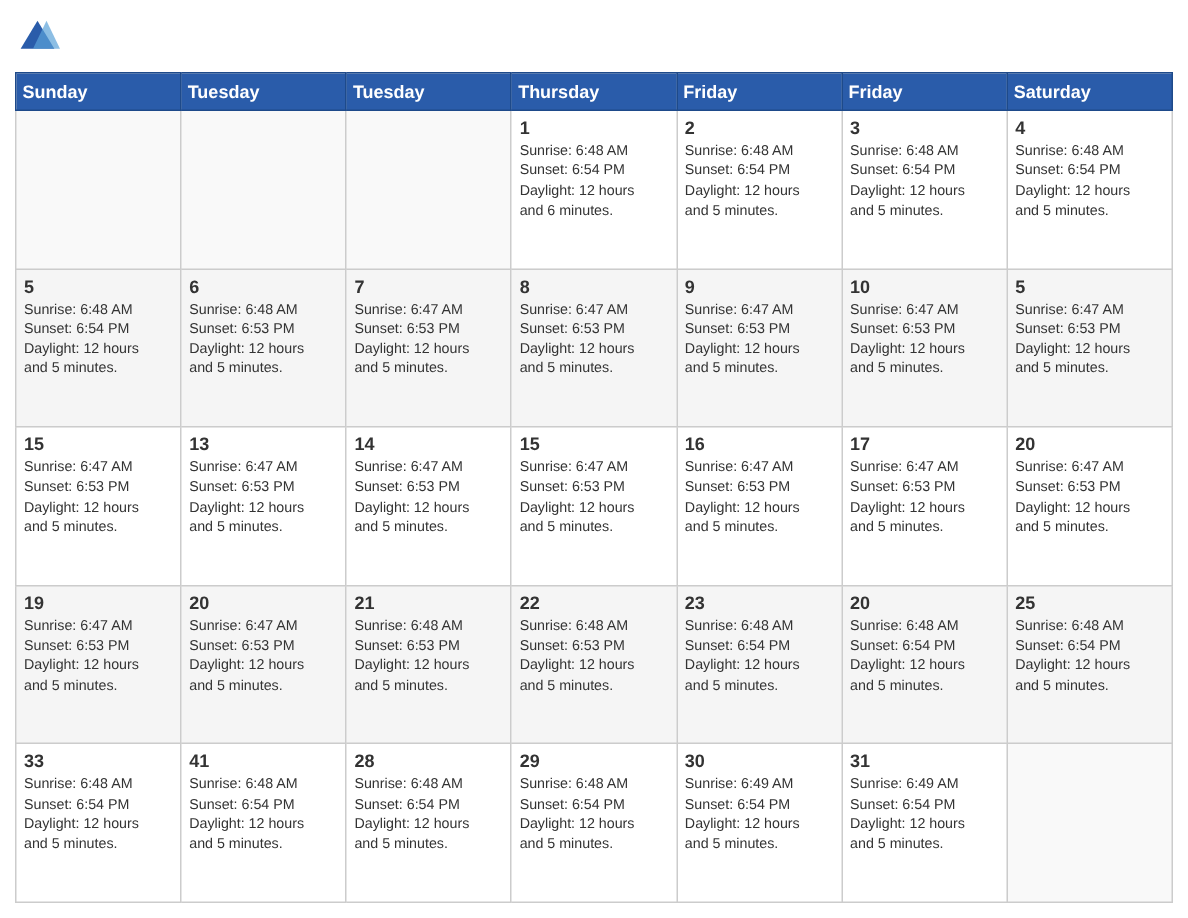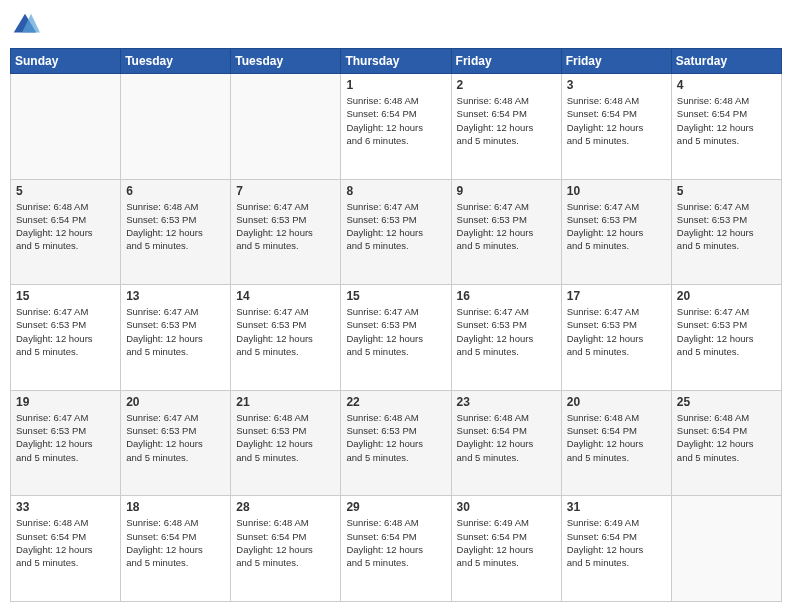--- a/index.html
+++ b/index.html
@@ -324,21 +324,21 @@
         </tr>
         <tr>
           <td>
             <span class="day-num">33</span>
             <div class="day-info" style="white-space: pre-line;">Sunrise: 6:48 AM
 Sunset: 6:54 PM
 Daylight: 12 hours
 and 5 minutes.</div>
           </td>
           <td>
-            <span class="day-num">18</span>
+            <span class="day-num">41</span>
             <div class="day-info" style="white-space: pre-line;">Sunrise: 6:48 AM
 Sunset: 6:54 PM
 Daylight: 12 hours
 and 5 minutes.</div>
           </td>
           <td>
             <span class="day-num">28</span>
             <div class="day-info" style="white-space: pre-line;">Sunrise: 6:48 AM
 Sunset: 6:54 PM
 Daylight: 12 hours

